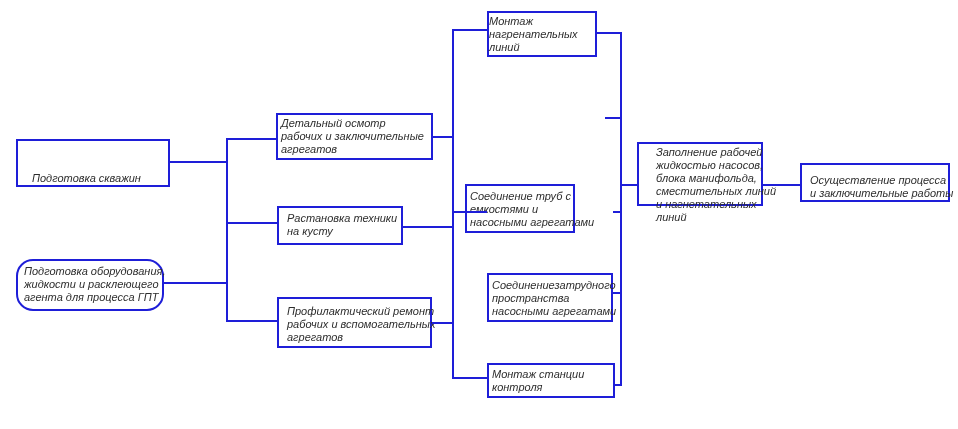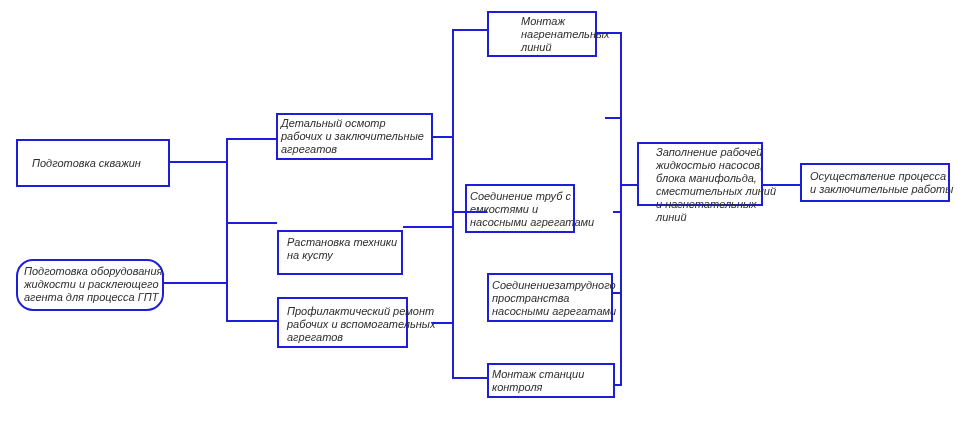--- a/index.html
+++ b/index.html
@@ -22,21 +22,21 @@
     background:#ffffff;
   }
   .node .lbl{
     display:block;
     font-style:italic;
     font-size:11px;
     line-height:13px;
     color:var(--text-color);
     white-space:pre;
   }
-  .node.center{display:flex;align-items:center;}
+  .node.center{display:flex;align-items:flex-end;}
   .h{position:absolute;height:2px;background:var(--line-color);}
   .v{position:absolute;width:2px;background:var(--line-color);}
 </style>
 </head>
 <body>
 
 <div class="canvas">
 
   <div class="node center" style="left:16px;top:139px;width:154px;height:48px;padding-left:14px;">
     <span class="lbl">Подготовка скважин</span>
@@ -47,32 +47,32 @@
 жидкости и расклеющего
 агента для процесса ГПТ</span>
   </div>
 
   <div class="node" style="left:276px;top:113px;width:157px;height:47px;padding:2px 2px 0 3px;">
     <span class="lbl">Детальный осмотр
 рабочих и заключительные
 агрегатов</span>
   </div>
 
-  <div class="node" style="left:277px;top:206px;width:126px;height:45px;padding:4px 2px 0 8px;margin-top:24px;">
+  <div class="node" style="left:277px;top:206px;width:126px;height:39px;padding:4px 2px 0 8px;">
     <span class="lbl">Растановка техники
 на кусту</span>
   </div>
 
-  <div class="node" style="left:277px;top:297px;width:131px;height:51px;padding:6px 2px 12px 8px;">
+  <div class="node" style="left:277px;top:297px;width:155px;height:51px;padding:6px 2px 12px 8px;">
     <span class="lbl">Профилактический ремонт
 рабочих и вспомогательных
 агрегатов</span>
   </div>
 
-  <div class="node" style="left:487px;top:11px;width:110px;height:46px;padding:2px 2px 0 32px;">
+  <div class="node" style="left:487px;top:11px;width:110px;height:46px;padding:2px 2px 0 0;">
     <span class="lbl">Монтаж
 нагренательных
 линий</span>
   </div>
 
 
   <div class="node" style="left:465px;top:184px;width:110px;height:49px;padding:4px 20px 0 3px;">
     <span class="lbl">Соединение труб с
 емкостями и
 насосными агрегатами</span>

